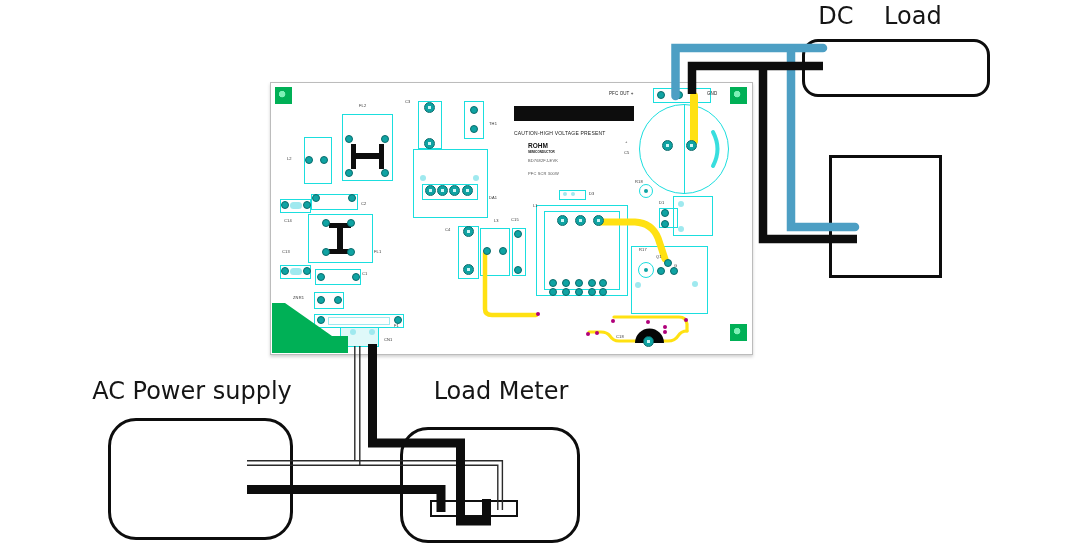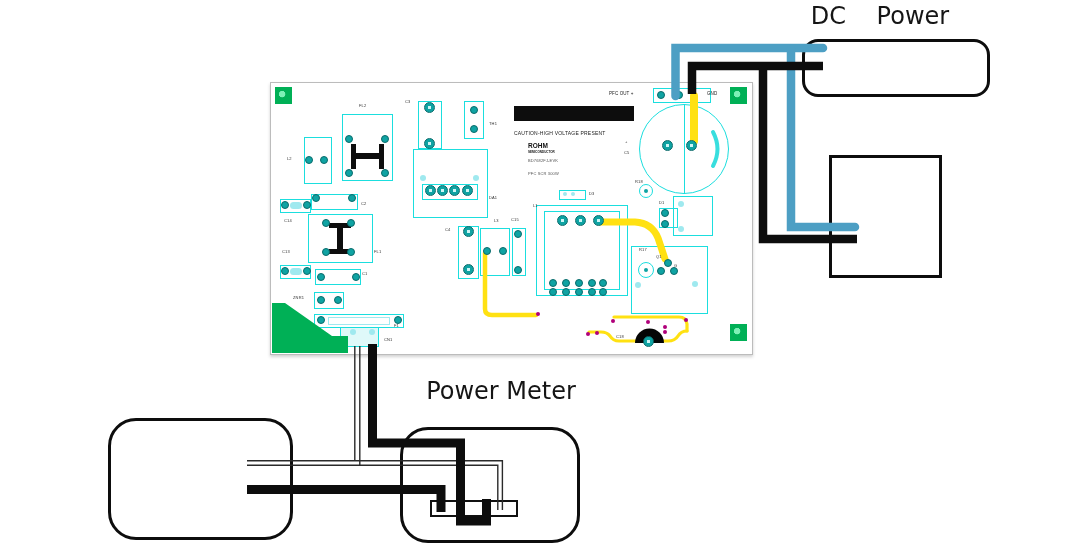--- a/index.html
+++ b/index.html
@@ -33,22 +33,23 @@
   #traces{z-index:3}
   #wires{z-index:10;pointer-events:none}
   #termblock{position:absolute;left:430px;top:500px;width:88px;height:17px;border:2.5px solid #111;
        background:#fff;box-sizing:border-box;z-index:6}
 </style>
 </head>
 <body>
 
 <div id="fig">
 
-  <div class="title" style="left:784px;top:2px;width:192px">DC    Power</div>
-  <div class="title" style="left:401px;top:377px;width:200px">Power Meter</div>
+  <div class="title" style="left:784px;top:2px;width:192px">DC    Load</div>
+  <div class="title" style="left:77px;top:377px;width:230px">AC Power supply</div>
+  <div class="title" style="left:401px;top:377px;width:200px">Load Meter</div>
 
   <div class="box" style="left:802px;top:39px;width:188px;height:58px;border-radius:16px"></div>
   <div class="box" style="left:829px;top:155px;width:113px;height:123px"></div>
   <div class="box" style="left:108px;top:418px;width:185px;height:122px;border-radius:28px"></div>
   <div class="box" style="left:400px;top:427px;width:180px;height:116px;border-radius:28px"></div>
   <div id="termblock"></div>
 
   <div id="pcb">
 
     <div class="gpad" style="left:4px;top:4px"></div>

